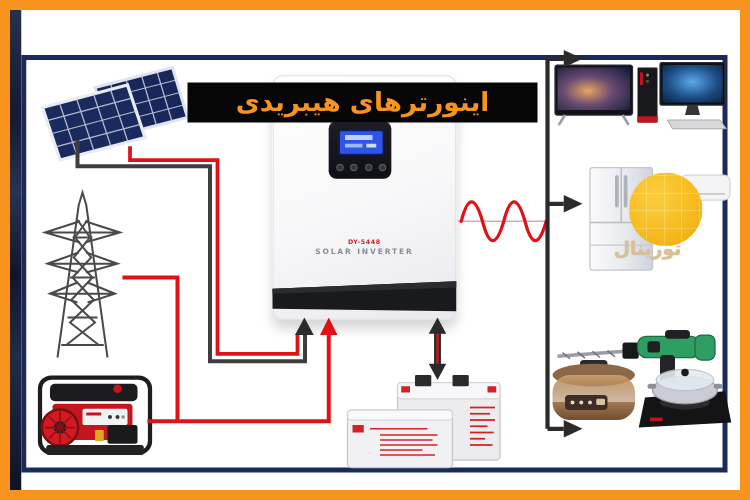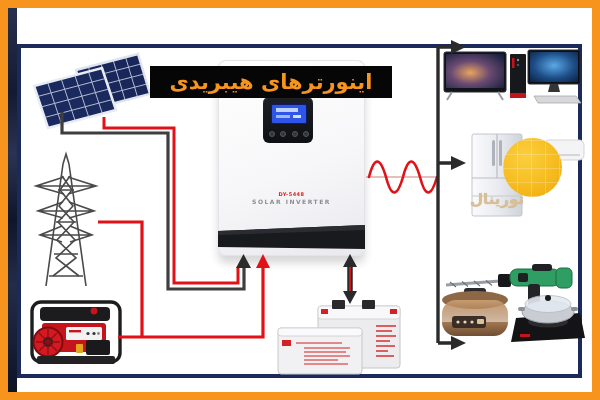--- a/index.html
+++ b/index.html
@@ -5,21 +5,21 @@
   html,body{margin:0;padding:0;}
   body{width:600px;height:400px;position:relative;overflow:hidden;
        font-family:"DejaVu Sans",sans-serif;background:#fff;}
   .abs{position:absolute;}
   #frame{left:0;top:0;width:600px;height:400px;box-sizing:border-box;
          border:8px solid #F7941D;background:#ffffff;}
   #left-strip{left:8px;top:8px;width:9px;height:384px;
       background:linear-gradient(180deg,#27304e 0%,#141a30 22%,#2a3352 38%,#10162a 55%,#232c48 72%,#0e1426 100%);}
   #inner-rect{left:17px;top:44px;width:565px;height:334px;box-sizing:border-box;
          border:4px solid #1B2A5B;background:#ffffff;}
-  #banner{left:150px;top:66px;width:242px;height:32px;background:#060606;
+  #banner{left:150px;top:66px;width:280px;height:32px;background:#060606;
           display:flex;align-items:center;justify-content:center;z-index:30;}
   #banner .t{color:#F7941D;font-size:21px;font-weight:bold;direction:rtl;line-height:1;}
   
   #inverter{left:218px;top:60px;width:147px;height:196px;border-radius:8px;
       background:linear-gradient(160deg,#ffffff 0%,#f7f7f9 55%,#e9e9ee 100%);
       box-shadow:0 7px 9px rgba(0,0,0,.16), inset 0 0 0 1px #e3e3e8;z-index:10;}
   #ctrl-panel{left:45px;top:37px;width:50px;height:46px;border-radius:6px;
       background:linear-gradient(180deg,#1d1e24,#0f1014);box-shadow:inset 0 1px 1px #3a3b44;}
   #lcd{left:8px;top:7px;width:34px;height:18px;background:#2f55e8;border:1px solid #0d1c66;border-radius:2px;}
   #lcd .seg1{position:absolute;left:4px;top:3px;width:22px;height:4px;background:#cfe0ff;opacity:.9;}
@@ -31,21 +31,21 @@
              font-weight:bold;letter-spacing:.5px;}
   #inv-label{left:0;top:138px;width:147px;text-align:center;color:#8a8d92;font-size:6px;
              letter-spacing:1.5px;font-weight:bold;}
   
   #wm-circle{left:503px;top:138px;width:59px;height:59px;border-radius:50%;z-index:22;
       background:
         repeating-linear-gradient(0deg,rgba(255,255,255,.22) 0 1px,transparent 1px 14px),
         repeating-linear-gradient(90deg,rgba(255,255,255,.22) 0 1px,transparent 1px 14px),
         radial-gradient(circle at 38% 32%,#fbcf3f 0%,#f6bc1f 55%,#eaa90e 100%);}
   #wm-text{left:470px;top:190px;width:96px;z-index:23;color:#d8bf96;font-size:15px;
-      font-weight:bold;direction:rtl;text-align:left;text-shadow:0 0 1px #cbb184;}
+      font-weight:bold;direction:rtl;text-align:center;text-shadow:0 0 1px #cbb184;}
   svg{display:block;overflow:visible;}
 </style>
 </head>
 <body>
 
 <div id="frame" class="abs"></div>
 <div id="left-strip" class="abs"></div>
 <div id="inner-rect" class="abs"></div>
 
 <svg class="abs" style="left:24px;top:48px;" width="130" height="85" viewBox="0 0 130 85">

